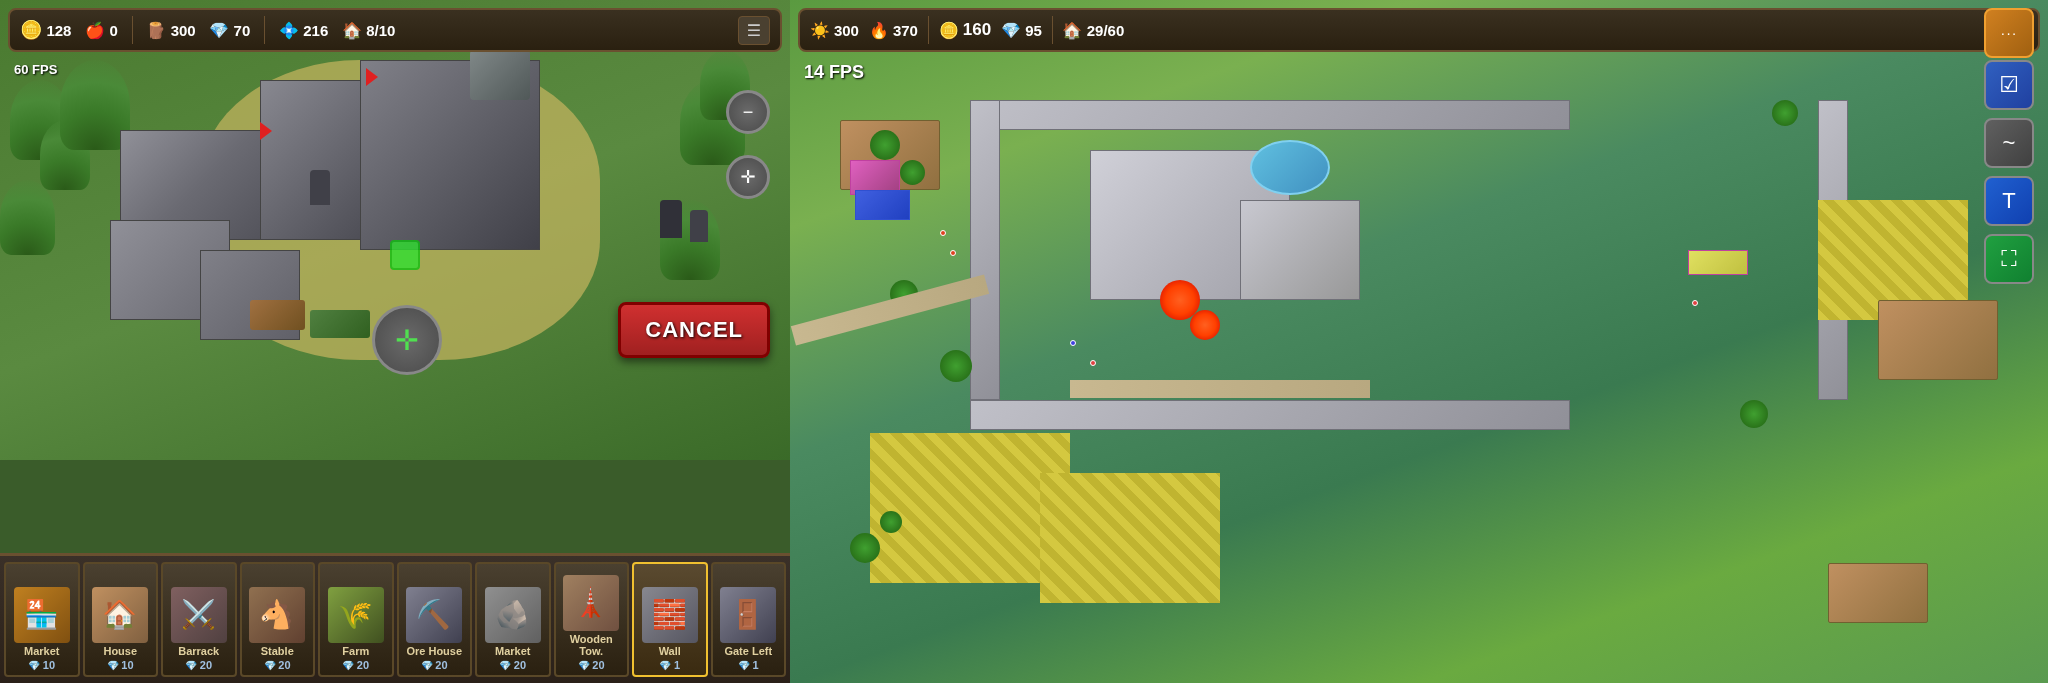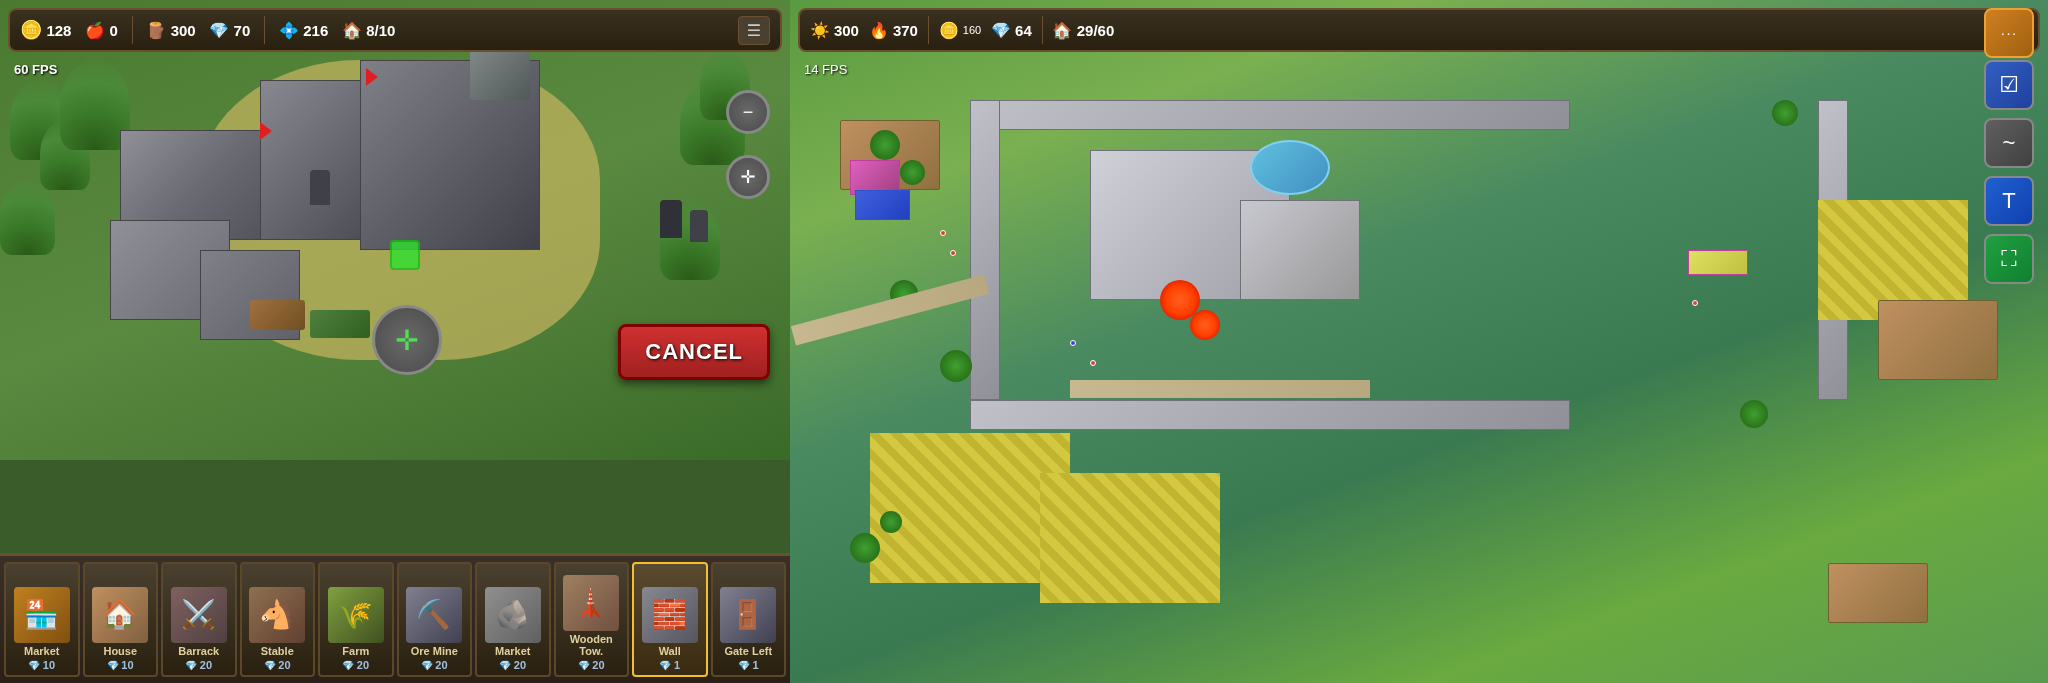--- a/index.html
+++ b/index.html
@@ -153,21 +153,21 @@
       align-items: center;
       justify-content: center;
       z-index: 10;
       color: #fff;
       font-size: 18px;
     }
 
     
     .action-buttons {
       position: absolute;
-      bottom: 80px;
+      bottom: 102px;
       right: 20px;
       display: flex;
       gap: 0;
       z-index: 20;
     }
 
     .btn-cancel {
       background: linear-gradient(180deg, #d03030 0%, #a02020 100%);
       border: 3px solid #800000;
       border-radius: 8px;
@@ -343,22 +343,22 @@
     .action-btn-gray { background: linear-gradient(135deg, #606060, #404040); color: #fff; }
     .action-btn-blue2 { background: linear-gradient(135deg, #2060d0, #1040b0); color: #fff; }
     .action-btn-green { background: linear-gradient(135deg, #20a040, #108030); color: #fff; }
 
     
     .fps-label-right {
       position: absolute;
       top: 62px;
       left: 14px;
       color: #fff;
-      font-size: 13px;
-      font-weight: normal;
+      font-size: 18px;
+      font-weight: bold;
       z-index: 10;
       text-shadow: 1px 1px 2px #000;
     }
 
     
     .castle-wall {
       position: absolute;
       background: linear-gradient(135deg, #c0c0c8, #909098);
       border: 1px solid #707078;
     }
@@ -607,21 +607,21 @@
       <div class="building-icon bi-farm">🌾</div>
       <div class="building-label">Farm</div>
       <div class="building-cost">
         <span class="cost-icon">💎</span>
         <span class="cost-value">20</span>
       </div>
     </div>
 
     <div class="building-item">
       <div class="building-icon bi-oremine">⛏️</div>
-      <div class="building-label">Ore Mine</div>
+      <div class="building-label">Ore House</div>
       <div class="building-cost">
         <span class="cost-icon">💎</span>
         <span class="cost-value">20</span>
       </div>
     </div>
 
     <div class="building-item">
       <div class="building-icon bi-quarry">🪨</div>
       <div class="building-label">Market</div>
       <div class="building-cost">
@@ -668,25 +668,25 @@
         <span style="color:#f0c030; font-size:16px;">☀️</span>
         <span style="color:#fff; font-weight:bold; font-size:15px;">300</span>
       </span>
       <span class="hud-resource">
         <span style="color:#e04020; font-size:16px;">🔥</span>
         <span style="color:#fff; font-weight:bold; font-size:15px;">370</span>
       </span>
       <span class="hud-separator"></span>
       <span class="hud-resource">
         <span style="color:#d0a020; font-size:16px;">🪙</span>
-        <span style="color:#fff; font-weight:normal; font-size:11px;">160</span>
+        <span style="color:#fff; font-weight:bold; font-size:17px;">160</span>
       </span>
       <span class="hud-resource">
         <span style="color:#a0c0e0; font-size:16px;">💎</span>
-        <span style="color:#fff; font-weight:bold; font-size:15px;">64</span>
+        <span style="color:#fff; font-weight:bold; font-size:15px;">95</span>
       </span>
       <span class="hud-separator"></span>
       <span class="hud-resource">
         <span style="color:#e08020; font-size:16px;">🏠</span>
         <span style="color:#fff; font-weight:bold; font-size:15px;">29/60</span>
       </span>
     </div>
 
     <div class="fps-label-right">14 FPS</div>
 

